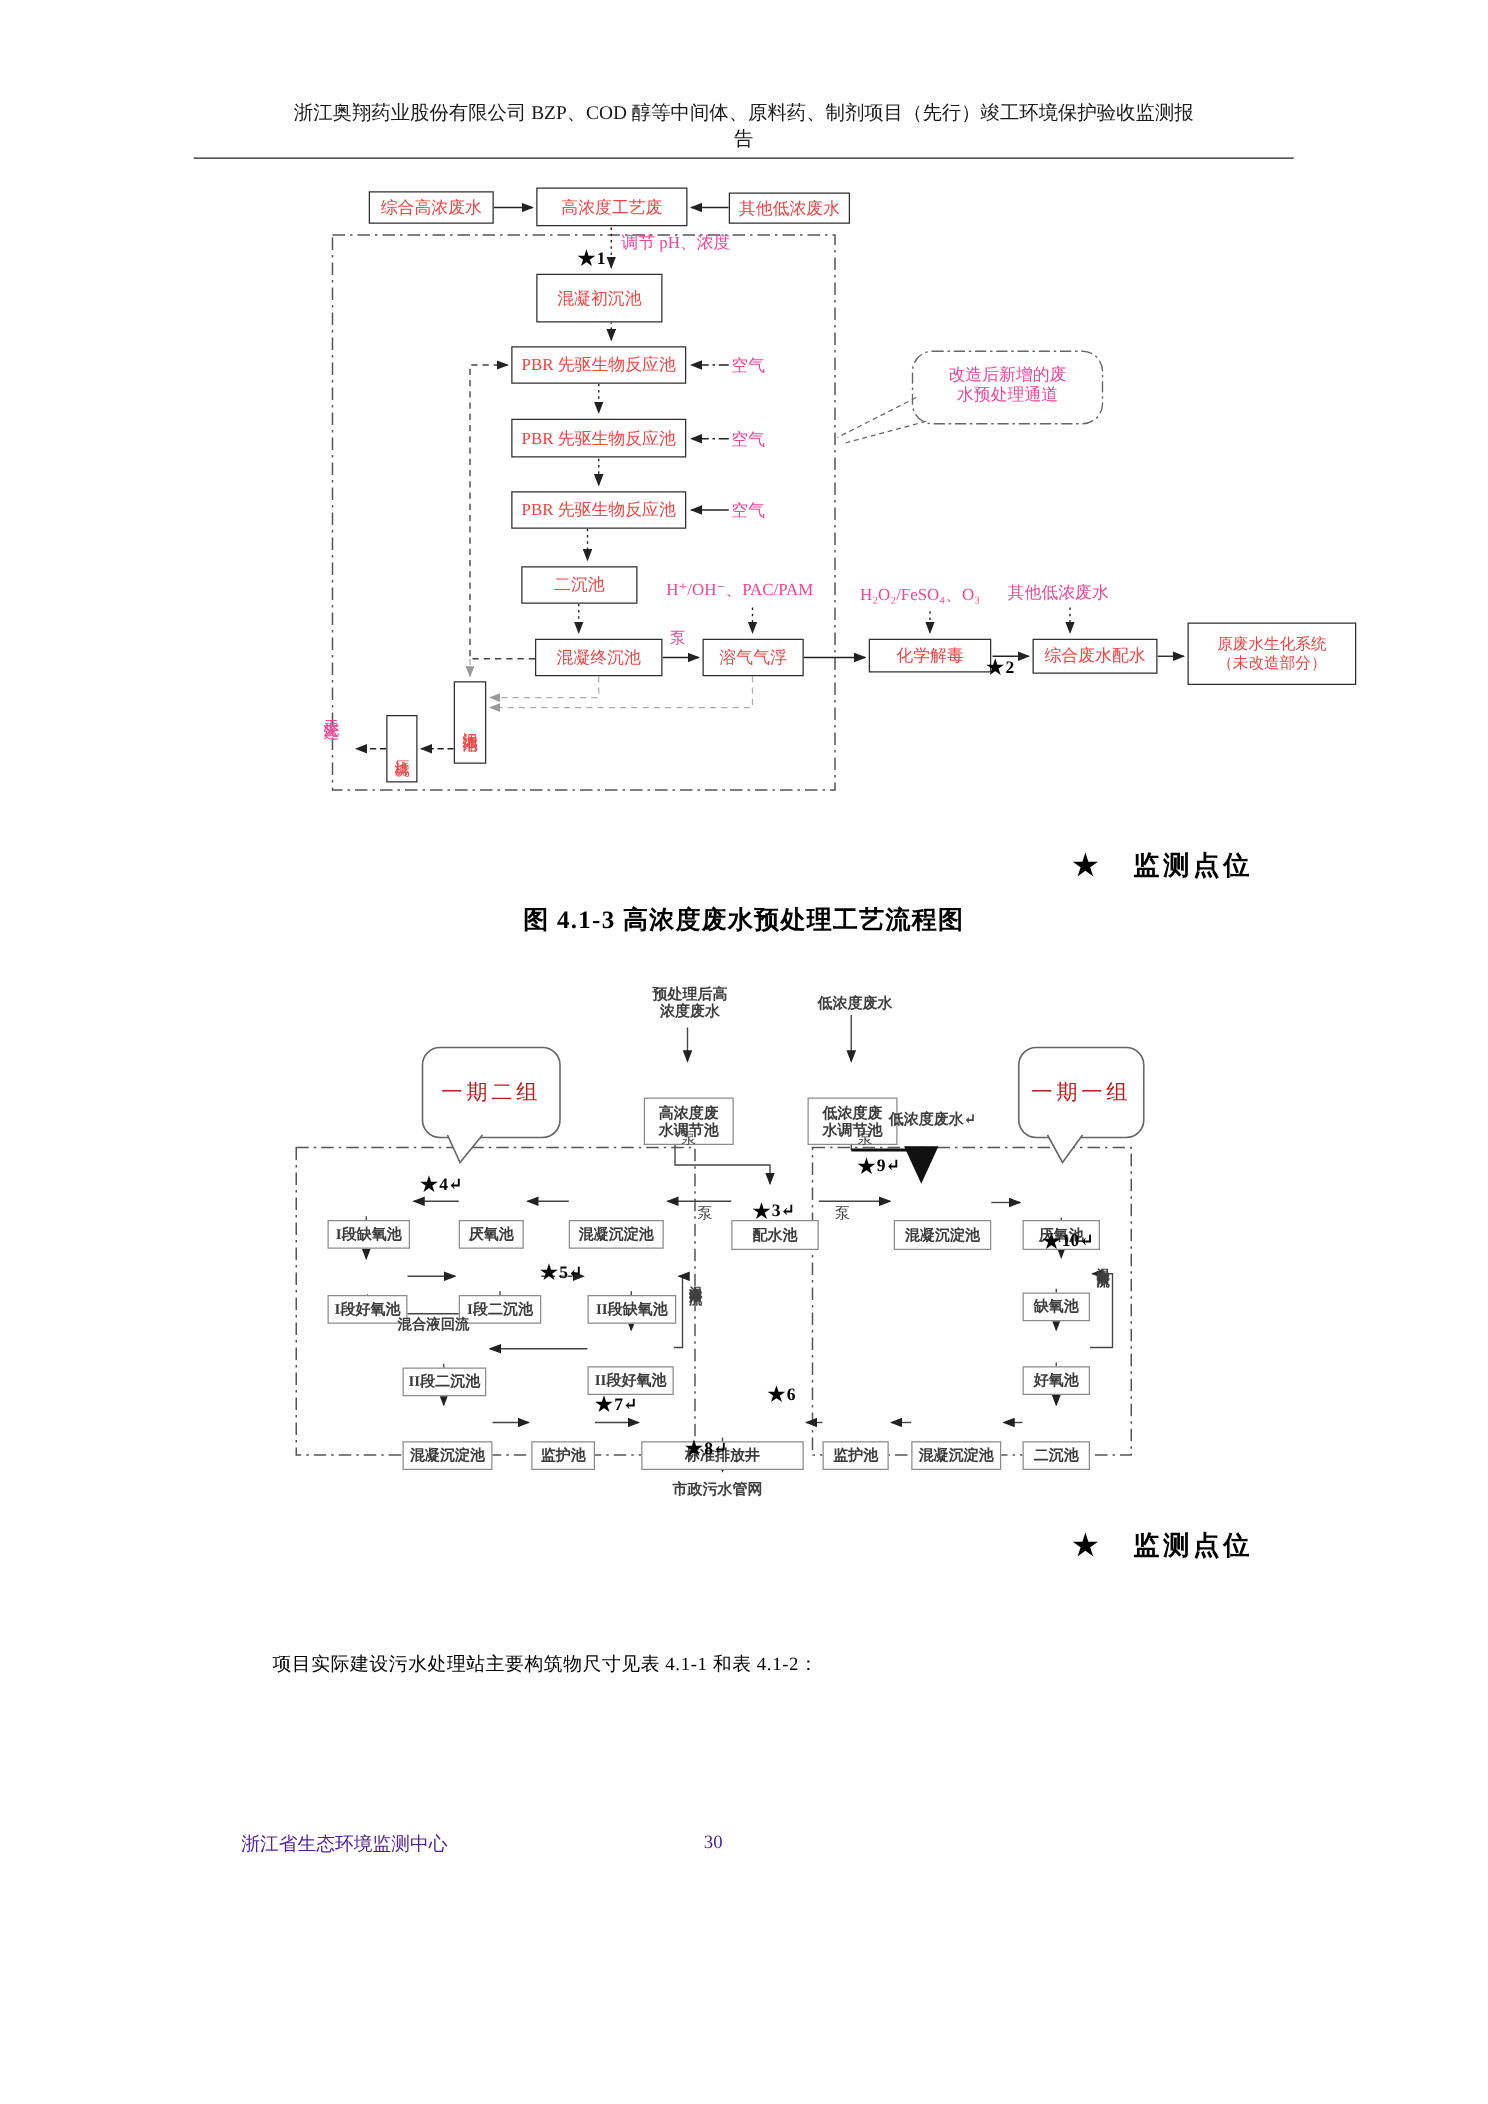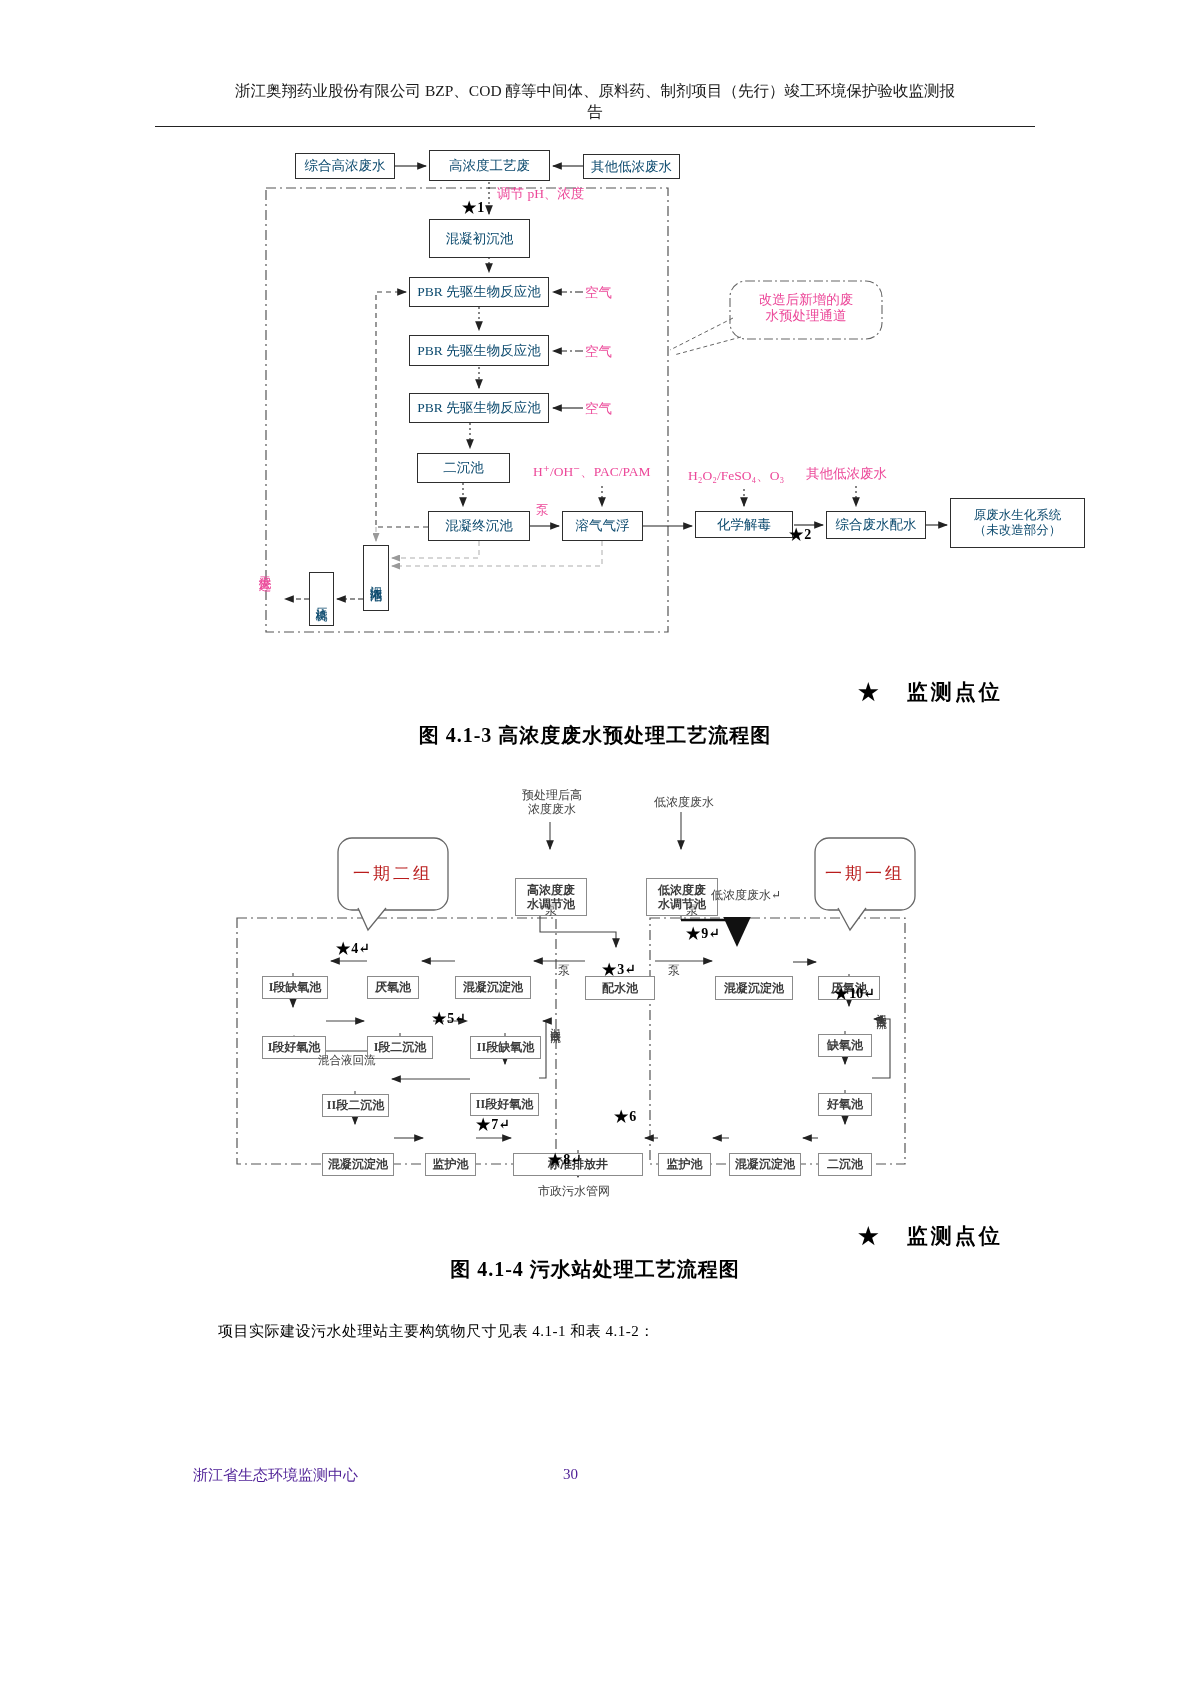--- a/index.html
+++ b/index.html
@@ -1,26 +1,26 @@
 <!DOCTYPE html>
 <html><head>
 <meta charset="utf-8">
 <style>
   html,body{margin:0;padding:0;background:#fff;}
   .page{position:relative;width:1190px;height:1683px;background:#fff;overflow:hidden;
         font-family:"Liberation Serif","DejaVu Serif",serif;color:#111;}
   svg.wires{position:absolute;left:0;top:0;z-index:1;}
   .box{position:absolute;border:1px solid #2e2e2e;background:#fff;display:flex;align-items:center;
        justify-content:center;text-align:center;white-space:pre-line;line-height:1.18;z-index:2;box-sizing:border-box;}
-  .f1b{font-size:13.5px;color:#0c4a6e;}
+  .f1b{font-size:13.5px;color:#ef4444;}
   .f2b{font-size:12px;color:#3c3c3c;border-color:#8b8b8b;font-weight:bold;margin-top:26px;}
   .v{writing-mode:vertical-rl;text-orientation:upright;letter-spacing:1px;}
   .lab{position:absolute;white-space:pre-line;z-index:3;line-height:1.2;}
   .l1{font-size:13.5px;color:#ec4899;}
-  .l2{font-size:12px;color:#3f3f3f;font-weight:normal;}
+  .l2{font-size:12px;color:#3f3f3f;font-weight:bold;}
   .lc{text-align:center;}
   .vt{writing-mode:vertical-rl;text-orientation:upright;letter-spacing:1px;}
   .star{position:absolute;z-index:4;display:flex;align-items:flex-start;color:#000;font-weight:bold;}
   .star .g{font-size:16px;line-height:1;}
   .star .n{font-size:14px;line-height:1.1;margin-left:1px;}
   .legend{position:absolute;z-index:3;display:flex;align-items:center;gap:28px;font-weight:bold;color:#000;}
   .legend .g{font-size:23px;line-height:1;}
   .legend .t{font-size:21px;letter-spacing:3px;}
   .caption{position:absolute;left:0;width:1190px;text-align:center;font-weight:bold;font-size:20px;
            letter-spacing:1px;z-index:3;color:#000;}
@@ -248,20 +248,19 @@
     </div>
   <div class="star" style="left:834px;top:986px">
       <span class="g">★</span>
       <span class="n">10↵</span>
     </div>
 
   <div class="legend" style="left:858px;top:1222px">
     <span class="g">★</span>
     <span class="t">监测点位</span>
   </div>
-  <div class="caption" style="top:1256px">图 4.1-4 污水站处理工艺流程图</div>
 
   <div class="para" style="left:218px;top:1322px;width:760px">项目实际建设污水处理站主要构筑物尺寸见表 4.1-1 和表 4.1-2：</div>
 
   <div class="foot" style="left:193px;top:1466px">浙江省生态环境监测中心</div>
   <div class="foot" style="left:563px;top:1466px">30</div>
 
 </div>
 
 </body></html>

